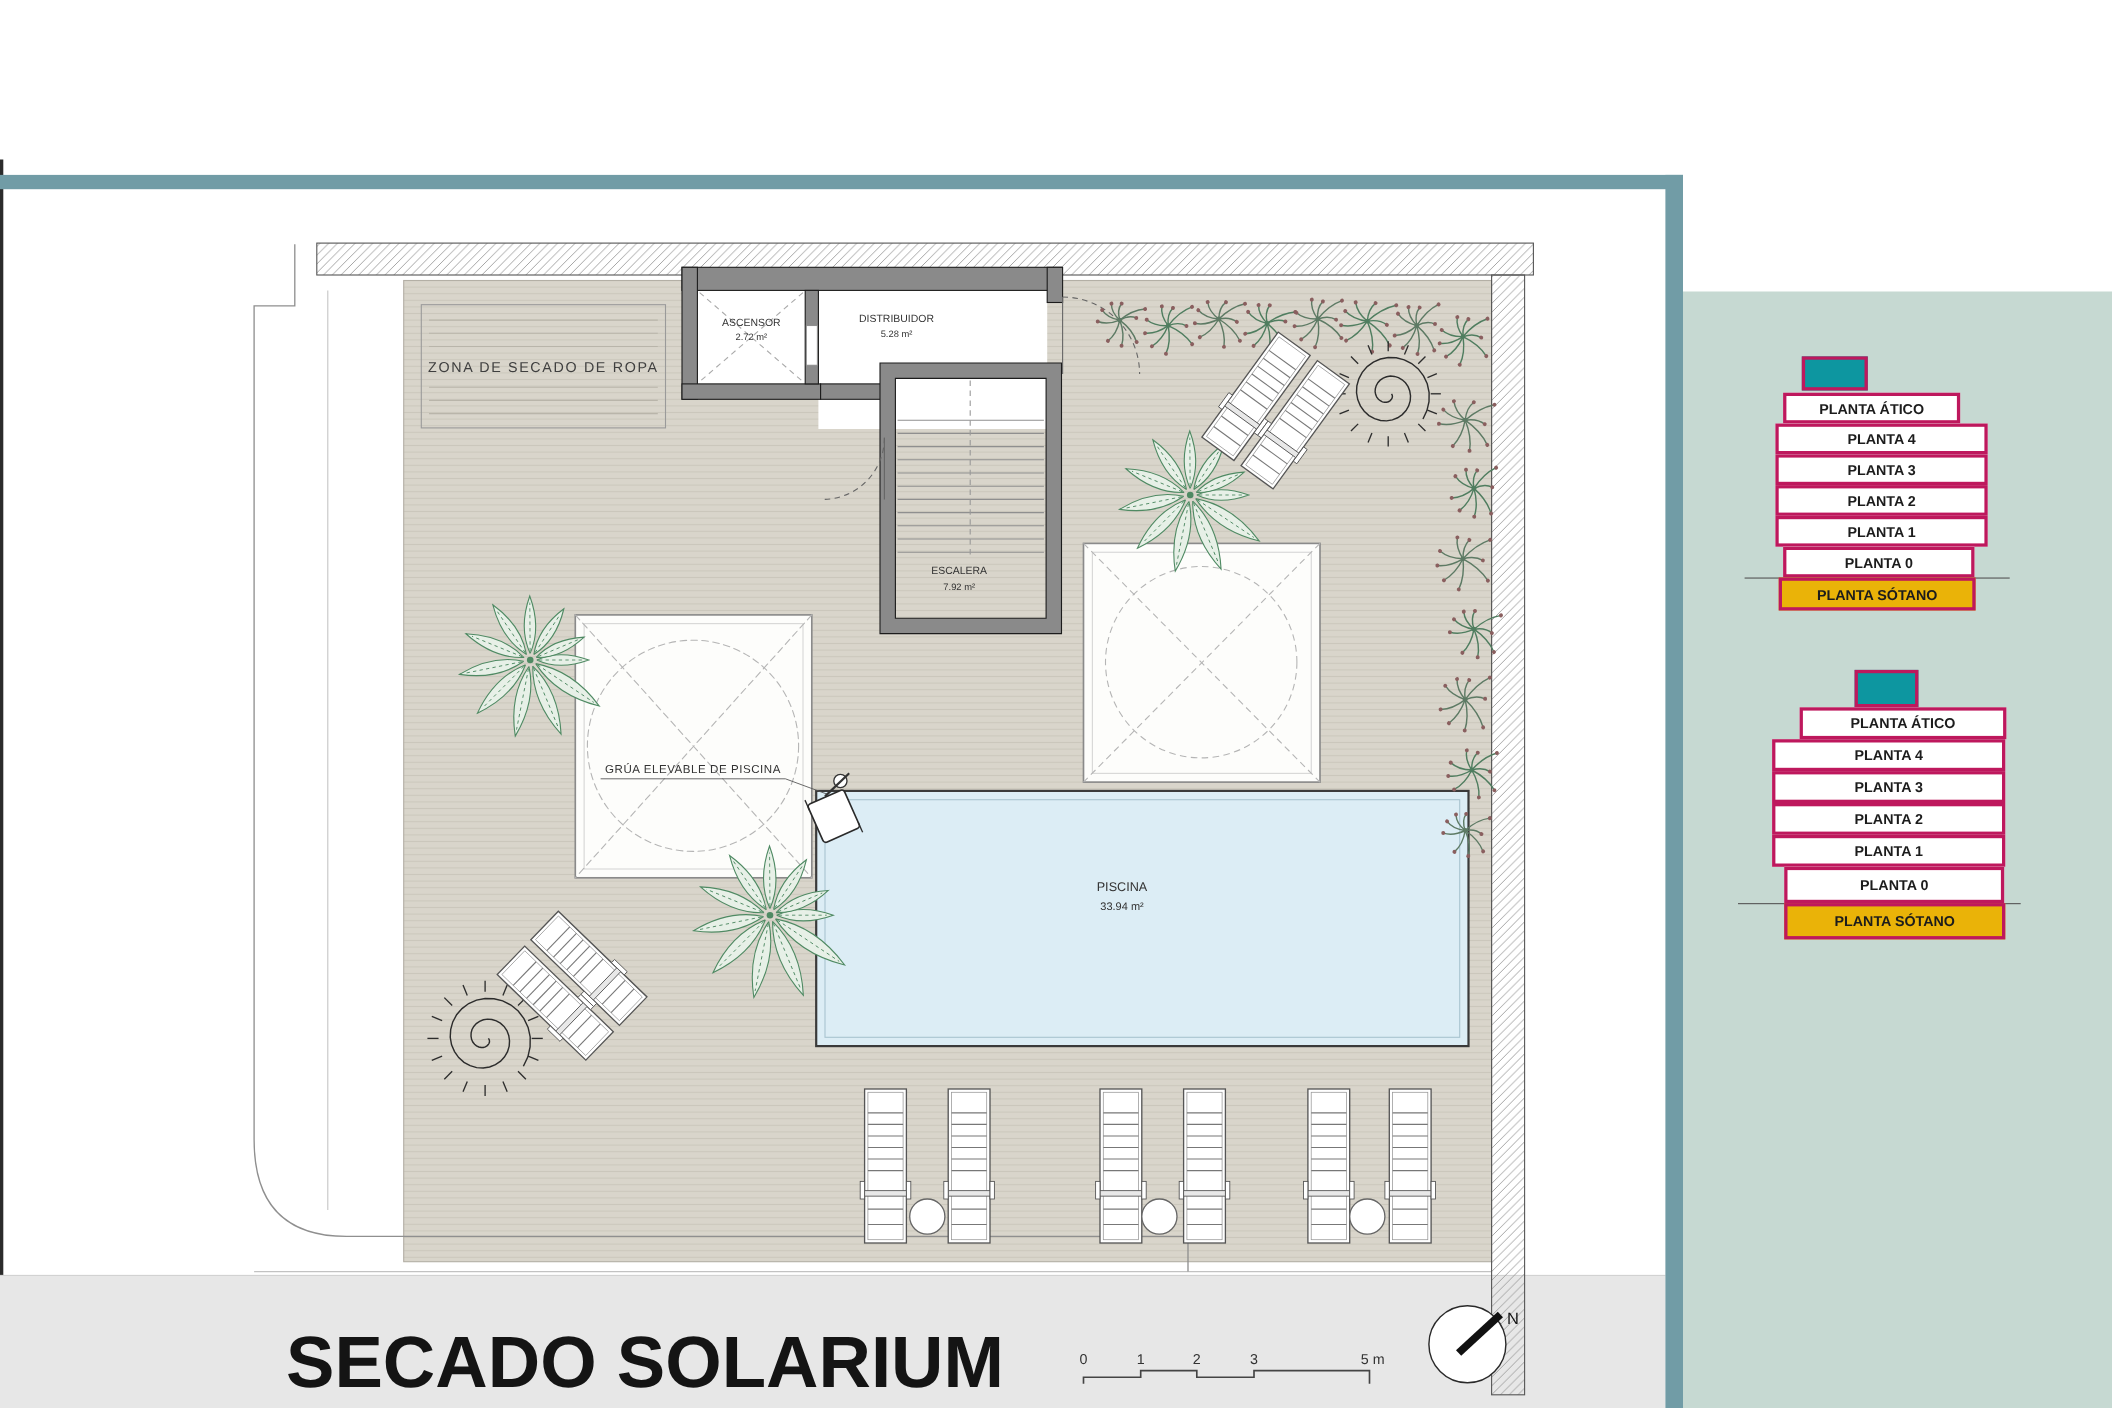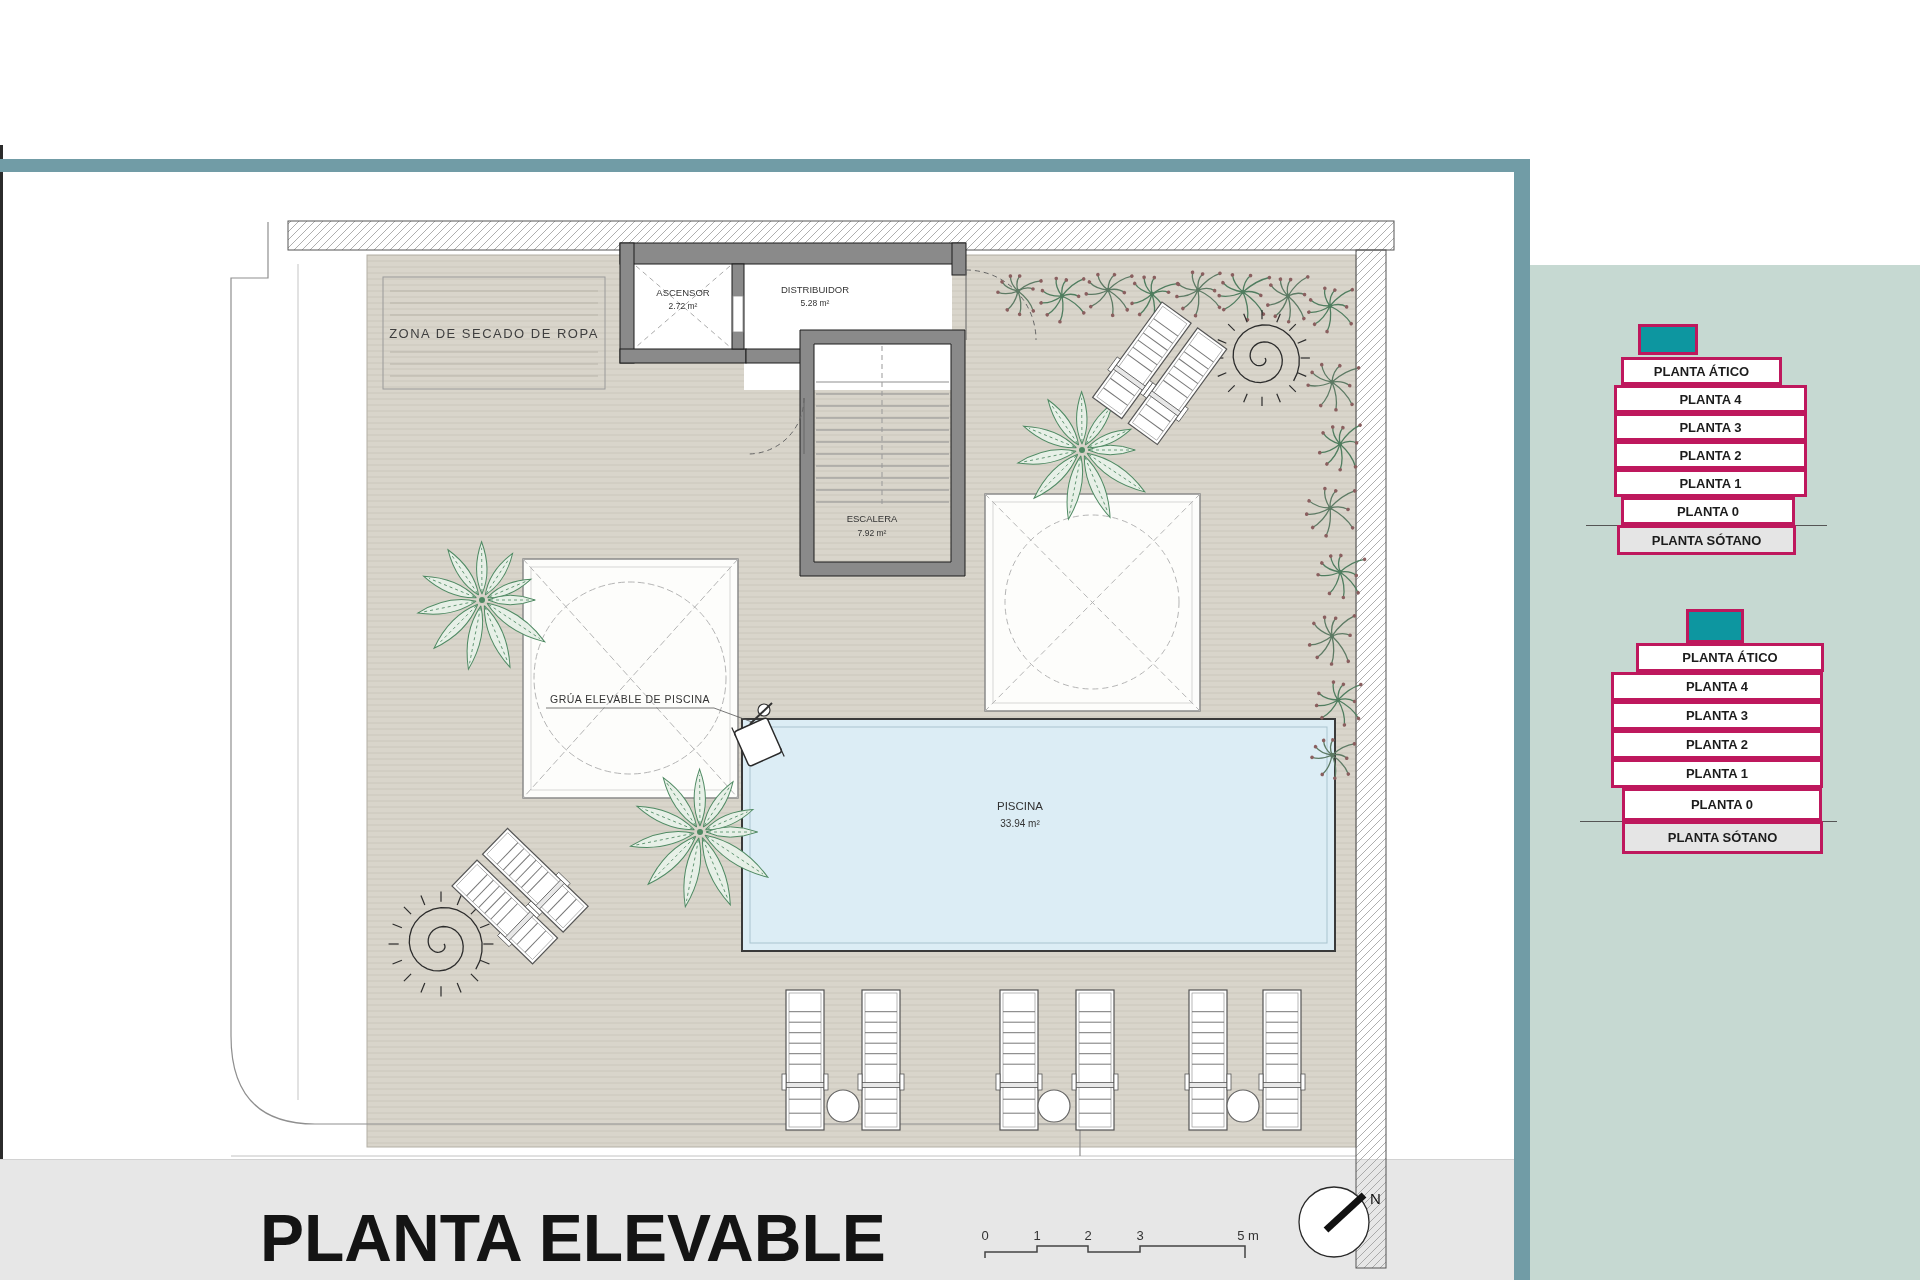--- a/index.html
+++ b/index.html
@@ -15,32 +15,32 @@
   .page-title{left:260px;top:1200px;font-size:66px;font-weight:700;color:#141414;letter-spacing:0px;z-index:3;white-space:nowrap;}
   
   svg.plan{left:0;top:0;width:1920px;height:1280px;z-index:2;pointer-events:none;}
   svg text{font-family:"Liberation Sans", sans-serif;}
   
   .diagram{z-index:3;}
   .lv{position:absolute;box-sizing:border-box;border:3px solid #be185d;background:#fff;
       font-size:13px;font-weight:700;color:#1c1c1c;text-align:center;display:flex;
       align-items:center;justify-content:center;white-space:nowrap;}
   .lv.teal{background:#0d96a0;}
-  .lv.sotano{background:#e5e5e5;}
+  .lv.sotano{background:#eab308;}
   .ground{position:absolute;border-top:1.5px solid #555;}
 </style>
 </head>
 <body>
 
 <div class="abs left-border"></div>
 <div class="abs teal-bar-h"></div>
 <div class="abs teal-bar-v"></div>
 <div class="abs teal-panel"></div>
 <div class="abs bottom-strip"></div>
-<div class="abs page-title">PLANTA ELEVABLE</div>
+<div class="abs page-title">SECADO SOLARIUM</div>
 
 <svg class="abs plan" viewBox="0 0 1920 1280">
   <defs>
     <pattern id="ph" width="8" height="8" patternUnits="userSpaceOnUse">
       <path d="M-2,2 l4,-4 M0,8 l8,-8 M6,10 l4,-4" stroke="#9a9a9a" stroke-width="0.8" fill="none"></path>
     </pattern>
     <pattern id="pd" width="6" height="6" patternUnits="userSpaceOnUse">
       <path d="M0,3 H6" stroke="#cbc7bc" stroke-width="1" fill="none"></path>
     </pattern>
   </defs>

